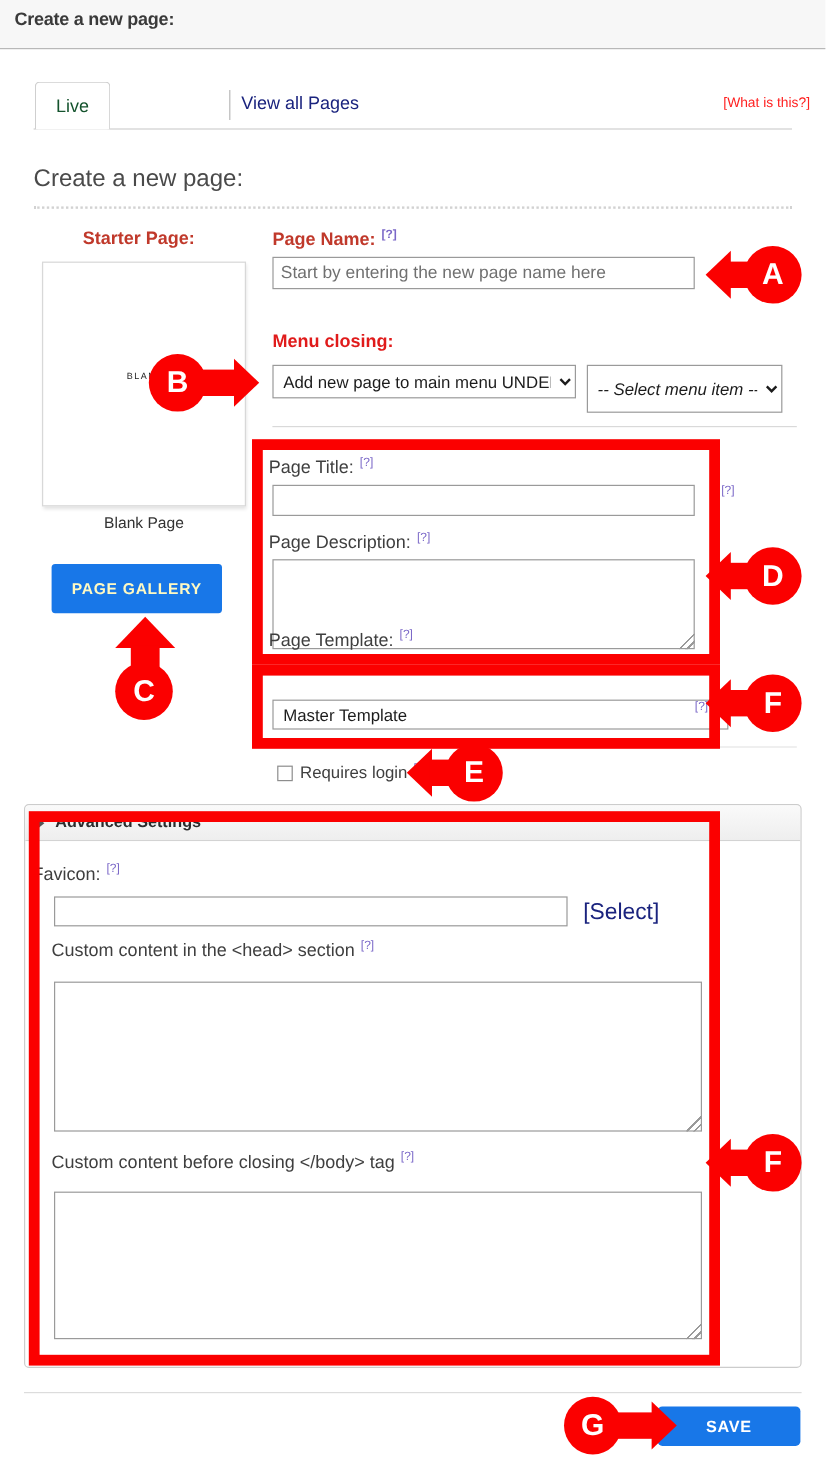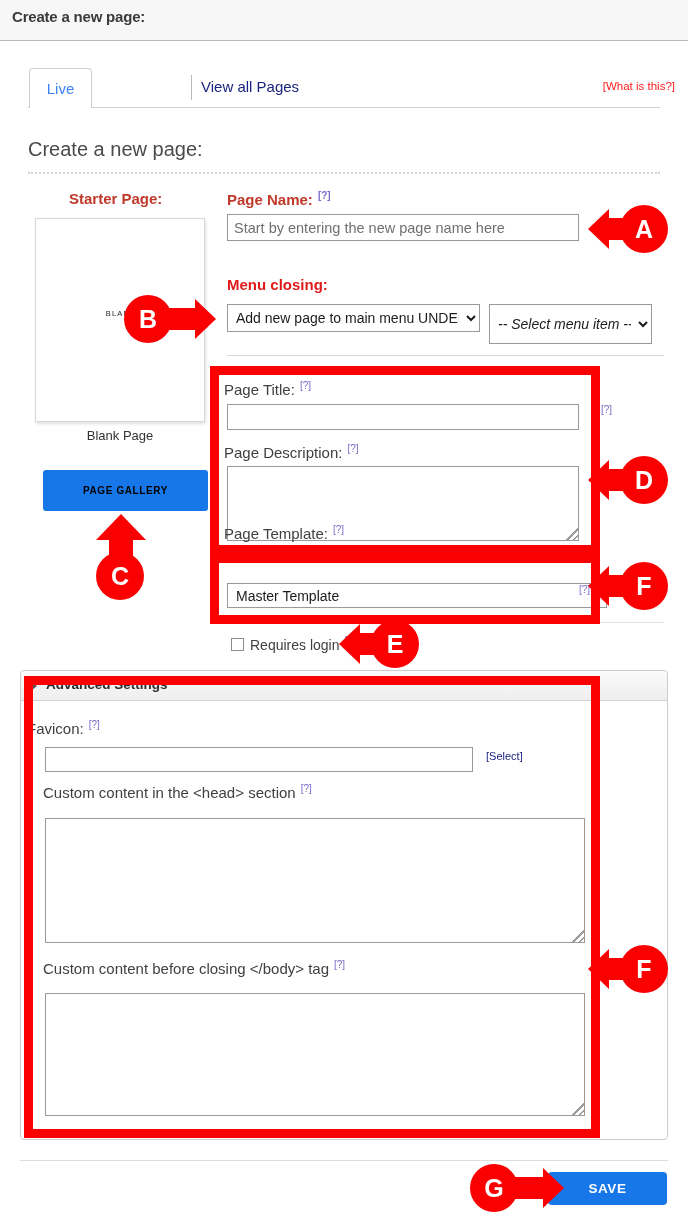--- a/index.html
+++ b/index.html
@@ -34,21 +34,21 @@
     background:#cfcfcf;
   }
   .tab {
     position:absolute; top:0; height:40px;
     border:1px solid #cfcfcf;
     border-bottom:none;
     border-radius:4px 4px 0 0;
     font-size:15px;
     display:flex; align-items:center; justify-content:center;
   }
-  .tab.active { background:#ffffff; color:#3b82f6; z-index:3; }
+  .tab.active { background:#ffffff; color:#14532d; z-index:3; }
   .tab.inactive { background:#e9e9e9; color:#555; z-index:2; }
   #tab-live { left:29px; width:63px; }
   #tab-staging { left:92px; width:88px; }
   #tab-sep {
     position:absolute; left:191px; top:7px; width:1px; height:25px;
     background:#b9b9b9;
   }
   #view-all-pages {
     position:absolute; left:201px; top:10px;
     font-size:15px; color:#1a237e; text-decoration:none;
@@ -81,24 +81,24 @@
   }
   #starter-thumb-text {
     position:absolute; left:0; top:90px; width:170px;
     text-align:center; font-size:7.5px; color:#222; letter-spacing:1.2px;
   }
   #starter-caption {
     position:absolute; left:35px; top:428px; width:170px;
     text-align:center; font-size:13px; color:#333;
   }
   #page-gallery-btn {
-    position:absolute; left:43px; top:470px; width:165px; height:41px;
-    background:#1877e8; color:#000000; border:none; border-radius:3px;
-    font-family:"Liberation Sans", sans-serif;
-    font-size:10px; font-weight:bold; letter-spacing:0.6px;
+    position:absolute; left:43px; top:470px; width:142px; height:41px;
+    background:#1877e8; color:#fef9c3; border:none; border-radius:3px;
+    font-family:"Liberation Sans", sans-serif;
+    font-size:13px; font-weight:bold; letter-spacing:0.6px;
     cursor:pointer;
   }
 
   
   .fld-label {
     position:absolute; font-size:15px; color:#3f3f3f;
   }
   .fld-label.red { color:#c0392b; font-weight:bold; }
   .fld-label.brightred { color:#e01b1b; font-weight:bold; }
   .help {
@@ -165,21 +165,21 @@
     width:0;height:0;border-left:5px solid #555;
     border-top:4px solid transparent;border-bottom:4px solid transparent;
   }
   #adv-title {
     position:absolute; left:25px; top:6px;
     font-size:13.5px; font-weight:bold; color:#2c2c2c;
   }
   #favicon-label { left:27px; top:719px;text-align:right; }
   #favicon-input { left:45px; top:747px; width:428px; height:25px; }
   #favicon-select {
-    position:absolute; left:486px; top:750px; font-size:11px;
+    position:absolute; left:486px; top:750px; font-size:19px;
     color:#1a237e; cursor:pointer;
   }
   #head-label { left:43px; top:783px; }
   #head-area  { left:45px; top:818px; width:540px; height:125px; }
   #body-label { left:43px; top:959px; }
   #body-area  { left:45px; top:993px; width:540px; height:123px; }
 
   .resizer {
     position:absolute; width:13px; height:13px; pointer-events:none;
     background:

